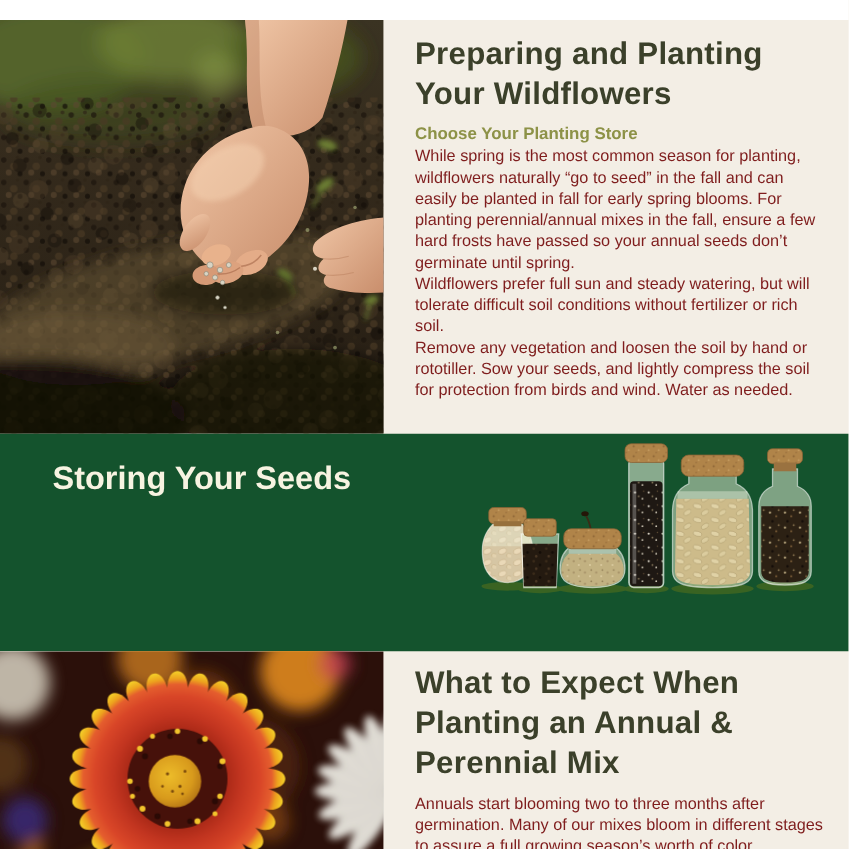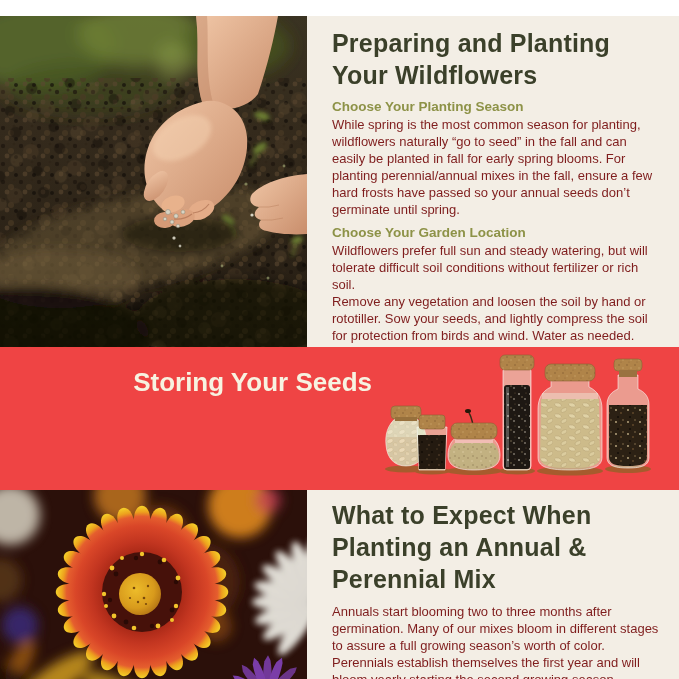--- a/index.html
+++ b/index.html
@@ -10,21 +10,21 @@
   .photo svg{display:block;}
   
   .top-row{height:331px;}
   .photo-top{width:307px;height:331px;}
   .textcol{flex:1;padding:12px 20px 0 25px;}
   h1{margin:0 0 7px 0;font-size:25px;line-height:1.27;font-weight:700;
      color:#3b402a;white-space:pre-line;letter-spacing:.2px;}
   .sub{margin:7px 0 2px 0;font-size:13.5px;font-weight:700;color:#8d9247;}
   .body{margin:0;font-size:13px;line-height:1.31;color:#7f1d1d;}
   
-  .green-band{position:relative;height:143px;background:#ef4444;text-align:right;}
+  .green-band{position:relative;height:174px;background:#14532d;}
   .band-text{position:absolute;left:42px;top:20px;width:330px;}
   .band-text h2{margin:0 0 10px 0;font-size:26px;font-weight:700;color:#f7f3e1;}
   .band-text p{margin:0;font-size:13.5px;line-height:1.33;color:#f2eedd;}
   .jars{position:absolute;right:0;top:0;}
   
   .bottom-row{height:219px;}
   .photo-flower{width:307px;height:205px;}
   .textcol-b{flex:1;padding:10px 20px 0 25px;}
   .textcol-b h1{margin-bottom:8px;}
 </style>
@@ -139,25 +139,24 @@
           <path d="M307,158 C282,160 262,168 252,178 C248,184 251,190 259,191 C253,196 253,202 261,204 C257,208 259,214 267,215 C277,218 293,219 307,218 Z" fill="url(#skin)"></path>
           <path d="M259,191 q10,1 20,-2 M261,204 q11,1 22,-2" stroke="#b97f5e" stroke-width="1" fill="none" opacity=".5"></path>
           <circle cx="252" cy="199" r="1.6" fill="#d8d4c4"></circle>
         </g>
       </svg>
     </div>
     <div class="textcol">
       <h1>Preparing and Planting
 Your Wildflowers</h1>
       <div>
-        <p class="sub">Choose Your Planting Season</p>
+        <p class="sub">Choose Your Planting Store</p>
         <p class="body">While spring is the most common season for planting, wildflowers naturally “go to seed” in the fall and can easily be planted in fall for early spring blooms. For planting perennial/annual mixes in the fall, ensure a few hard frosts have passed so your annual seeds don’t germinate until spring.</p>
       </div>
       <div>
-        <p class="sub">Choose Your Garden Location</p>
         <p class="body">Wildflowers prefer full sun and steady watering, but will tolerate difficult soil conditions without fertilizer or rich soil.</p>
       </div>
       <div>
         <p class="body">Remove any vegetation and loosen the soil by hand or rototiller. Sow your seeds, and lightly compress the soil for protection from birds and wind. Water as needed.</p>
       </div>
     </div>
   </div>
 
   <div class="green-band">
     <div class="band-text">

